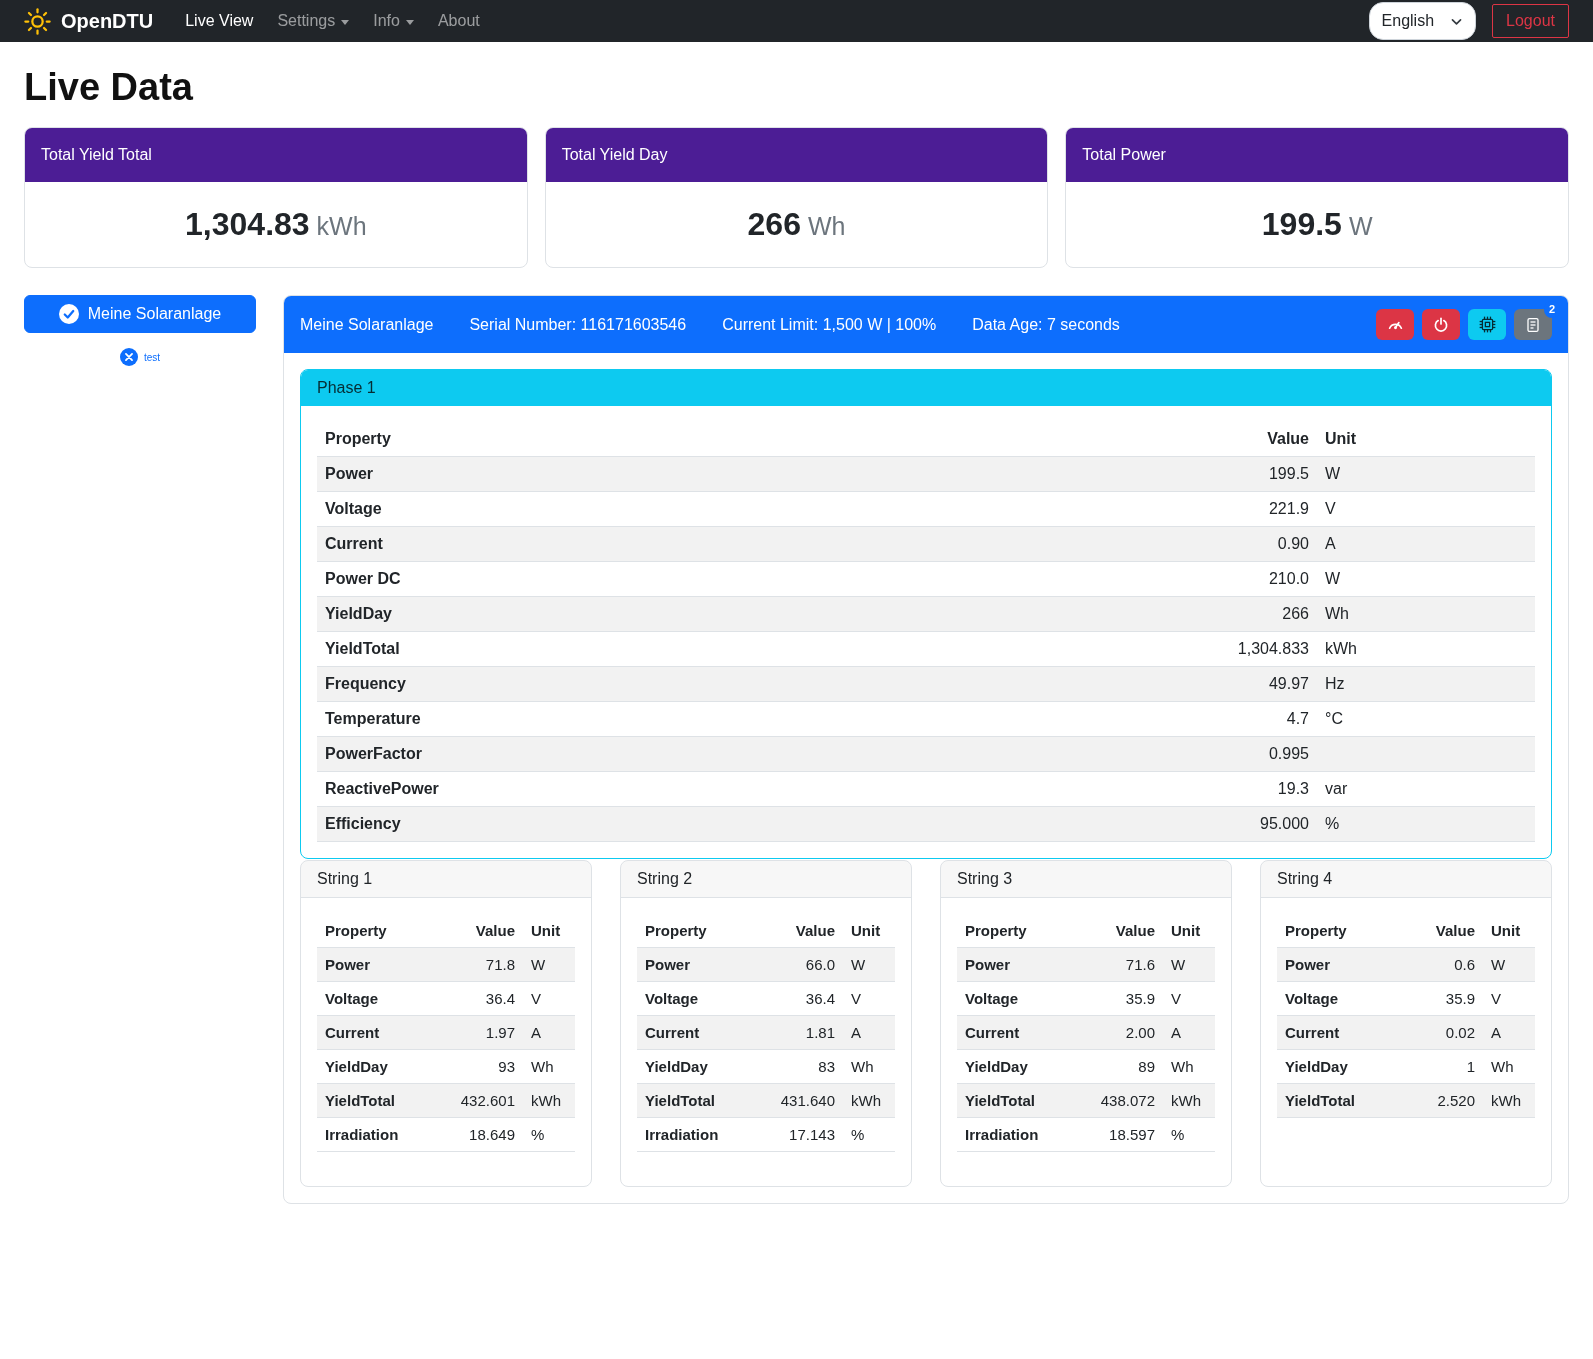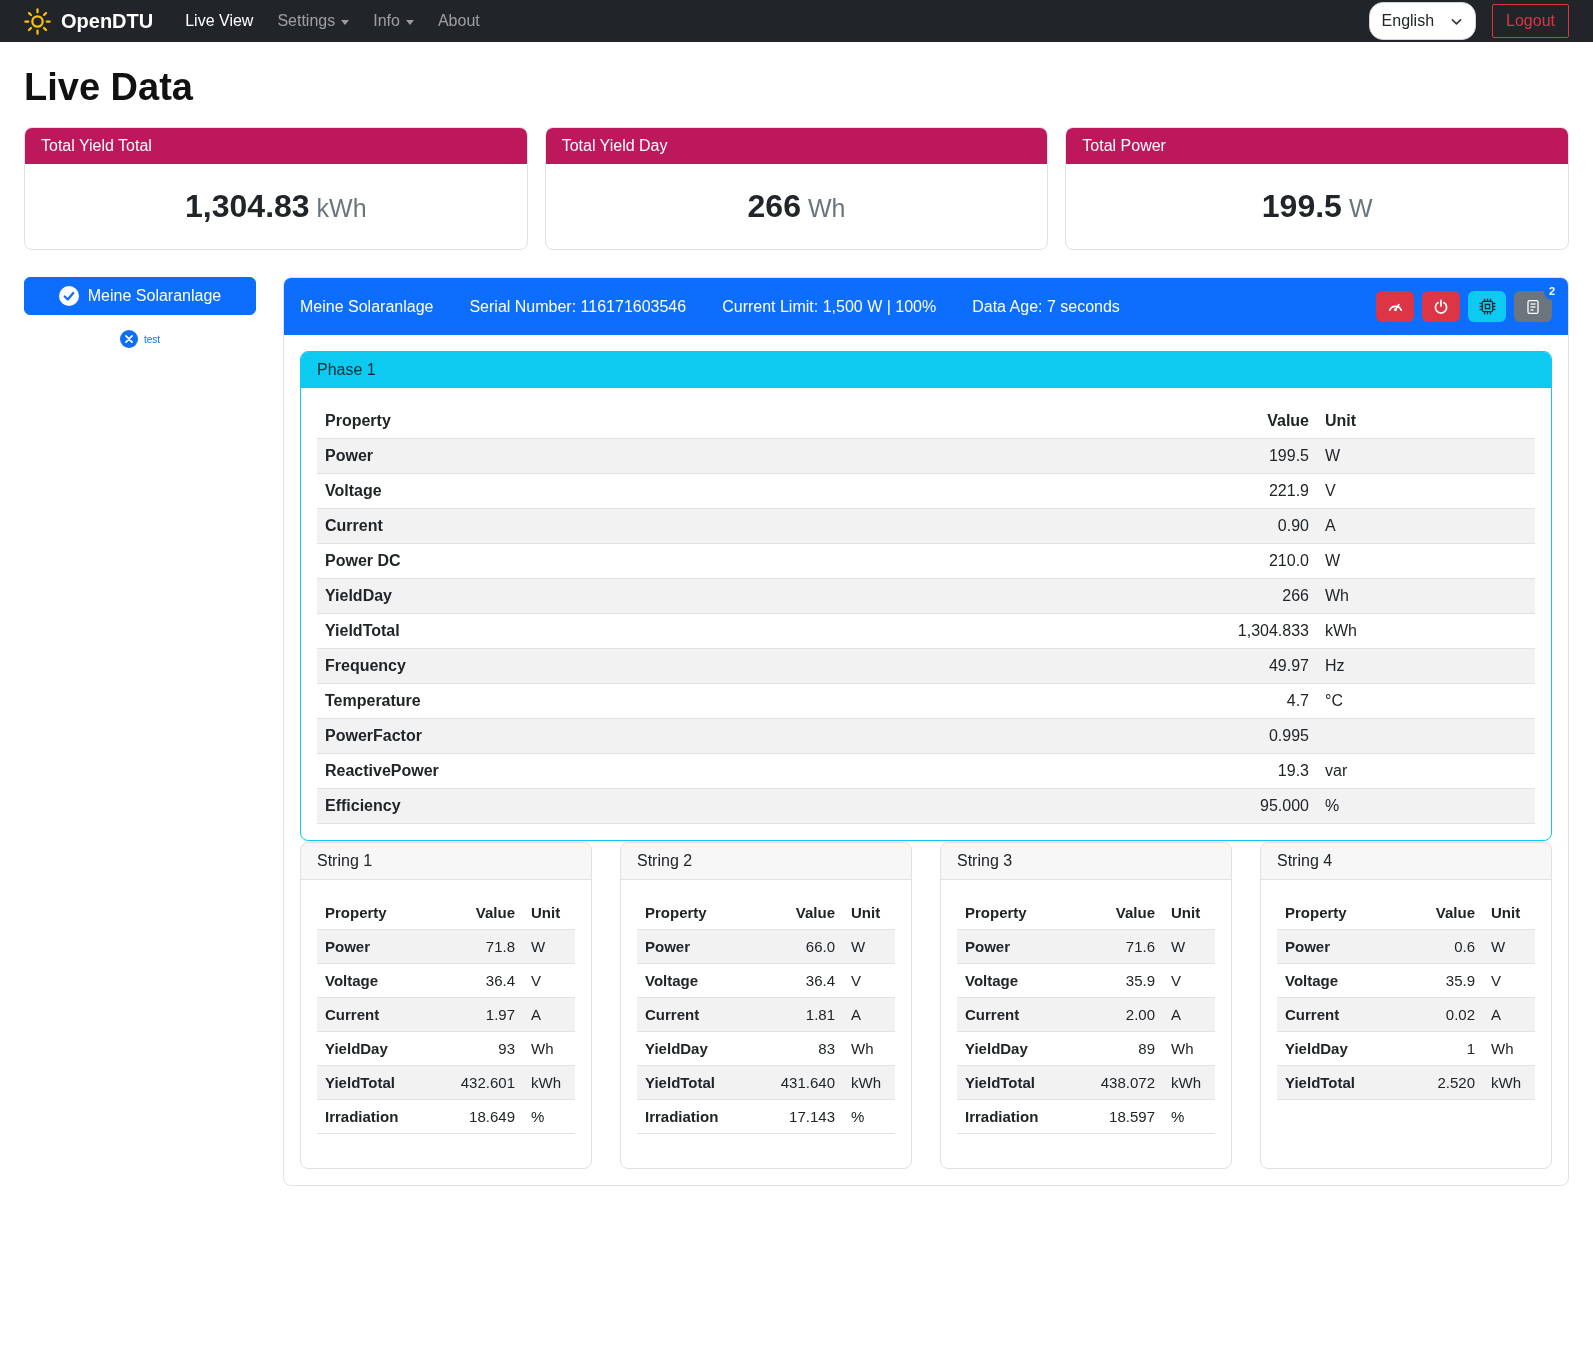--- a/index.html
+++ b/index.html
@@ -17,21 +17,21 @@
   .lang-select{background:#fff;border:1px solid #ced4da;border-radius:14px;height:38px;padding:0 12px;display:flex;align-items:center;gap:16px;cursor:pointer;color:#212529}
   .logout-btn{background:transparent;border:1px solid #dc3545;color:#dc3545;border-radius:2px;padding:7px 13px;font-size:16px;cursor:pointer;font-family:inherit}
 
   
   .container{padding:10px 24px 28px}
   h1.page-title{font-size:38px;font-weight:600;margin:14px 0 18px;color:#111}
 
   
   .summary-row{display:grid;grid-template-columns:repeat(3,1fr);gap:17px;margin-bottom:27px}
   .card{border:1px solid #dee2e6;border-radius:8px;overflow:hidden;background:#fff}
-  .card-header-green{background:#be185d;color:#fff;padding:9px 16px}
+  .card-header-green{background:#4c1d95;color:#fff;padding:18px 16px}
   .card-body-center{padding:24px 16px;text-align:center}
   .big-value{font-size:32px;font-weight:700;color:#212529}
   .big-unit{font-size:25px;color:#6c757d;margin-left:7px;font-weight:400}
 
   
   .content-row{display:grid;grid-template-columns:232px 1fr;gap:27px;align-items:start}
 
   
   .inverter-btn{width:100%;background:#0d6efd;border:1px solid #0d6efd;color:#fff;border-radius:6px;padding:8px 12px;font-size:16px;display:flex;align-items:center;justify-content:center;gap:9px;cursor:pointer;font-family:inherit}
   .inverter-test{margin-top:15px;display:flex;align-items:center;justify-content:center;gap:6px;color:#0d6efd;font-size:10px;cursor:pointer}

